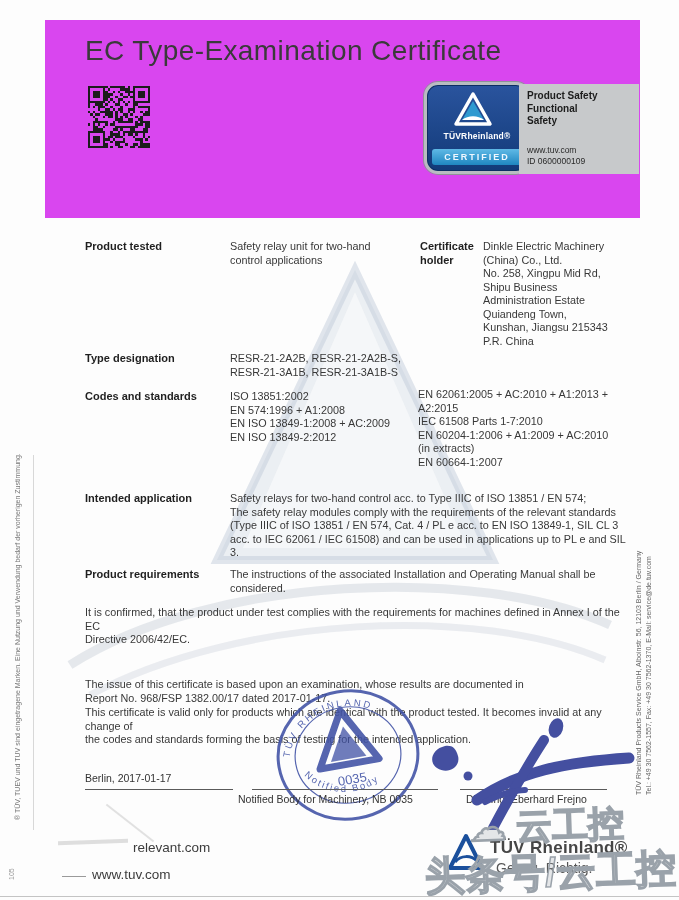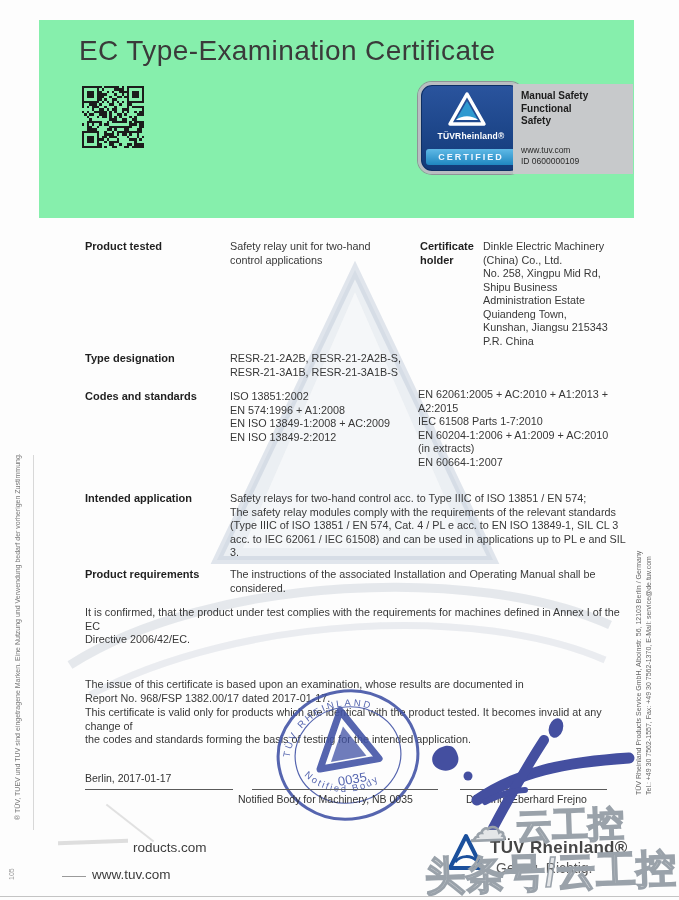--- a/index.html
+++ b/index.html
@@ -4,21 +4,21 @@
 <style>
   html,body{margin:0;padding:0;background:#ffffff;}
   .page{
     position:relative;width:679px;height:900px;overflow:hidden;
     background:#fdfdfd;
     font-family:"Liberation Sans", sans-serif;
     color:#333;
   }
   .abs{position:absolute;}
   
-  .band{left:39px;top:20px;width:595px;height:198px;background:#86efac;}
+  .band{left:45px;top:20px;width:595px;height:198px;background:#d946ef;}
   .title{left:40px;top:15px;font-size:28px;letter-spacing:.4px;color:#3a3a3a;}
   .regno{left:40px;top:160px;font-size:19px;font-weight:bold;color:#222;letter-spacing:.2px;}
   
   .badge{left:379px;top:62px;width:106px;height:92px;border-radius:14px;
     background:linear-gradient(#2a549e,#123a78);
     border:3px solid #b9bdc1;box-shadow:0 0 0 1px #8f9398, inset 0 0 0 1px #0d2f63;
     box-sizing:border-box;}
   .badge-brand{position:absolute;left:0;right:0;top:46px;text-align:center;
     color:#fff;font-size:8.5px;font-weight:bold;letter-spacing:.2px;}
   .certband{position:absolute;left:5px;right:5px;bottom:6px;height:16px;border-radius:3px;
@@ -410,21 +410,21 @@
       <svg style="position:absolute;left:26px;top:6px;" width="40" height="38" viewBox="0 0 40 38">
         <polygon points="20,3 37,33 3,33" fill="none" stroke="#ffffff" stroke-width="3.5" stroke-linejoin="round"></polygon>
         <polygon points="20,10 31,29 9,29" fill="#2f9ad0"></polygon>
         <path d="M9,29 C15,24 25,24 31,29" fill="#ffffff"></path>
       </svg>
       <div class="badge-brand">TÜVRheinland®</div>
       <div class="certband">CERTIFIED</div>
     </div>
 
     <div class="abs panel">
-      <div class="panel-top">Manual Safety
+      <div class="panel-top">Product Safety
 Functional
 Safety</div>
       <div class="panel-bot">www.tuv.com
 ID 0600000109</div>
     </div>
 
   </div>
 
   <div class="abs lbl" style="left:85px;top:240px;width:130px;">Product tested</div>
   <div class="abs val" style="left:230px;top:240px;width:180px;">Safety relay unit for two-hand
@@ -508,21 +508,21 @@
     </g>
     <g fill="none" stroke="#444fa0" stroke-linecap="round">
       <path d="M54 92 C94 64 142 54 206 50" stroke-width="11"></path>
       <path d="M121 32 C104 58 84 94 70 120" stroke-width="10"></path>
       <path d="M62 94 C78 86 92 82 102 82" stroke-width="6"></path>
     </g>
   </svg>
 
   <div class="abs" style="left:58px;top:840px;width:70px;height:4px;background:#c9c9c9;opacity:.6;transform:rotate(-2deg);"></div>
   <div class="abs" style="left:100px;top:822px;width:60px;height:2px;background:#cfcfcf;opacity:.6;transform:rotate(38deg);"></div>
-  <div class="abs foot-url" style="left:133px;top:840px;">roducts.com</div>
+  <div class="abs foot-url" style="left:133px;top:840px;">relevant.com</div>
   <div class="abs" style="left:62px;top:876px;width:24px;border-top:1px solid #9a9a9a;"></div>
   <div class="abs foot-url" style="left:92px;top:867px;">www.tuv.com</div>
 
   <svg class="abs" style="left:448px;top:832px;width:36px;height:40px;" viewBox="0 0 36 40">
     <polygon points="18,4 34,36 2,36" fill="none" stroke="#1a4f9c" stroke-width="4" stroke-linejoin="round"></polygon>
     <path d="M7,30 C13,23 23,23 29,29" fill="none" stroke="#1a4f9c" stroke-width="3"></path>
   </svg>
   <div class="abs logo-brand" style="left:490px;top:838px;">TÜV Rheinland®</div>
   <div class="abs logo-tag" style="left:496px;top:860px;">Genau. Richtig.</div>
 

